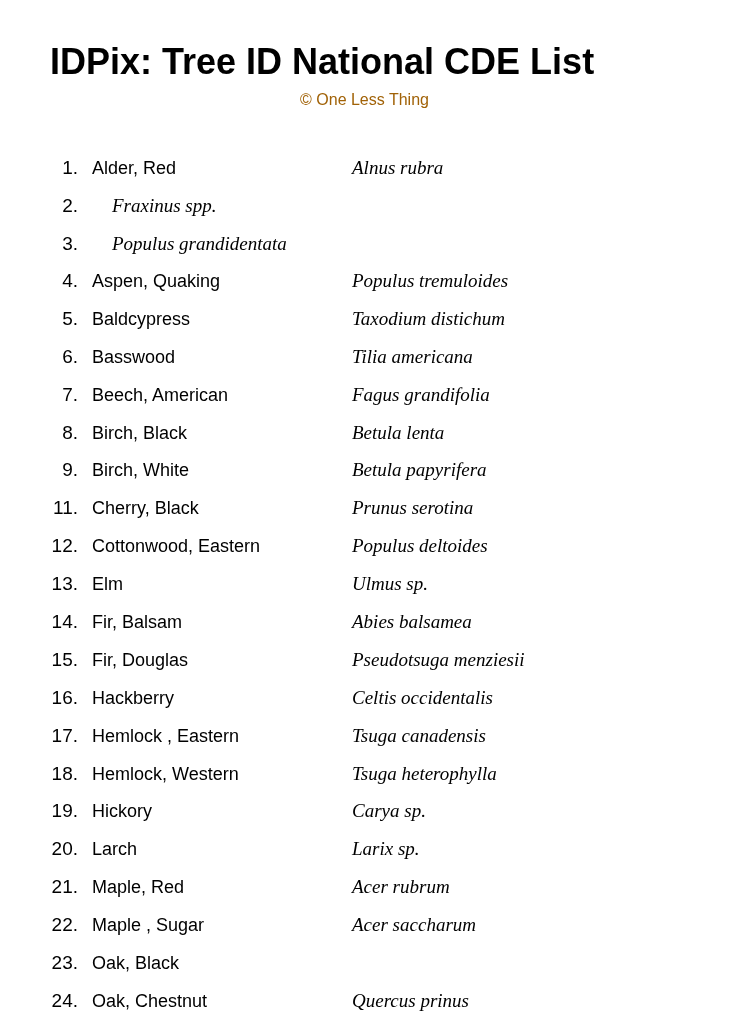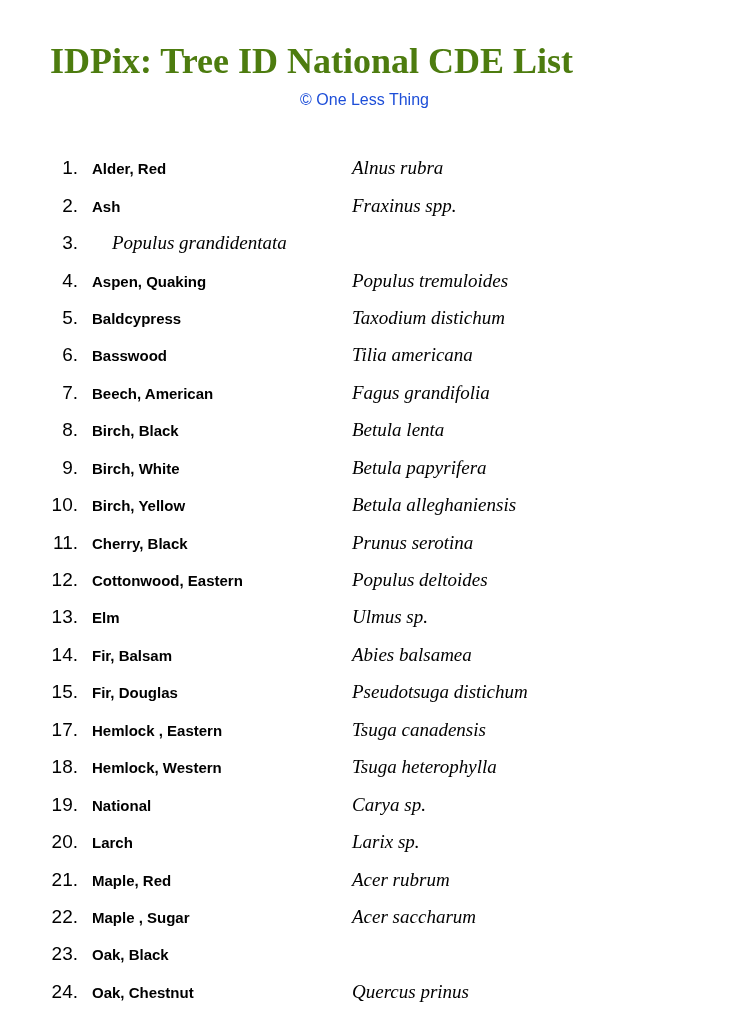--- a/index.html
+++ b/index.html
@@ -11,34 +11,34 @@
     body {
       background: #ffffff;
       font-family: 'Georgia', 'Times New Roman', serif;
       width: 729px;
       min-height: 1024px;
       padding: 40px 50px;
       color: #000000;
     }
 
     .page-title {
-      font-family: Liberation Serif, serif;
+      font-family: Liberation Sans, sans-serif;
       font-size: 36px;
       font-weight: 900;
       line-height: 1.2;
       margin-bottom: 8px;
-      color: #4d7c0f;
+      color: #000000;
     }
 
     .copyright {
       font-family: Arial, Helvetica, sans-serif;
       font-size: 16px;
       font-weight: 400;
       text-align: center;
-      color: #1d4ed8;
+      color: #a16207;
       margin-bottom: 40px;
     }
 
     .tree-list {
       list-style: none;
       width: 100%;
     }
 
     .tree-list li {
       display: flex;
@@ -54,24 +54,24 @@
       font-weight: 400;
       min-width: 42px;
       text-align: right;
       padding-right: 14px;
       color: #000;
       font-size: 19px;
     }
 
     .common-name {
       font-family: Arial, Helvetica, sans-serif;
-      font-weight: 700;
+      font-weight: 400;
       min-width: 240px;
       color: #000;
-      font-size: 15px;
+      font-size: 18px;
     }
 
     .scientific-name {
       font-family: Georgia, 'Times New Roman', serif;
       font-style: italic;
       color: #000;
       font-size: 19px;
       padding-left: 20px;
     }
   </style>
@@ -83,21 +83,20 @@
 <p class="copyright">© One Less Thing</p>
 
 <ul class="tree-list">
 <li>
       <span class="item-number">1.</span>
       <span class="common-name">Alder, Red</span>
       <span class="scientific-name">Alnus rubra</span>
     </li>
     <li>
       <span class="item-number">2.</span>
-      <span class="common-name">Ash</span>
       <span class="scientific-name">Fraxinus spp.</span>
     </li>
     <li>
       <span class="item-number">3.</span>
       <span class="scientific-name">Populus grandidentata</span>
     </li>
     <li>
       <span class="item-number">4.</span>
       <span class="common-name">Aspen, Quaking</span>
       <span class="scientific-name">Populus tremuloides</span>
@@ -121,25 +120,20 @@
       <span class="item-number">8.</span>
       <span class="common-name">Birch, Black</span>
       <span class="scientific-name">Betula lenta</span>
     </li>
     <li>
       <span class="item-number">9.</span>
       <span class="common-name">Birch, White</span>
       <span class="scientific-name">Betula papyrifera</span>
     </li>
     <li>
-      <span class="item-number">10.</span>
-      <span class="common-name">Birch, Yellow</span>
-      <span class="scientific-name">Betula alleghaniensis</span>
-    </li>
-    <li>
       <span class="item-number">11.</span>
       <span class="common-name">Cherry, Black</span>
       <span class="scientific-name">Prunus serotina</span>
     </li>
     <li>
       <span class="item-number">12.</span>
       <span class="common-name">Cottonwood, Eastern</span>
       <span class="scientific-name">Populus deltoides</span>
     </li>
     <li>
@@ -148,35 +142,40 @@
       <span class="scientific-name">Ulmus sp.</span>
     </li>
     <li>
       <span class="item-number">14.</span>
       <span class="common-name">Fir, Balsam</span>
       <span class="scientific-name">Abies balsamea</span>
     </li>
     <li>
       <span class="item-number">15.</span>
       <span class="common-name">Fir, Douglas</span>
-      <span class="scientific-name">Pseudotsuga distichum</span>
+      <span class="scientific-name">Pseudotsuga menziesii</span>
+    </li>
+    <li>
+      <span class="item-number">16.</span>
+      <span class="common-name">Hackberry</span>
+      <span class="scientific-name"> Celtis occidentalis</span>
     </li>
     <li>
       <span class="item-number">17.</span>
       <span class="common-name">Hemlock , Eastern</span>
       <span class="scientific-name">Tsuga canadensis</span>
     </li>
     <li>
       <span class="item-number">18.</span>
       <span class="common-name">Hemlock, Western</span>
       <span class="scientific-name">Tsuga heterophylla</span>
     </li>
     <li>
       <span class="item-number">19.</span>
-      <span class="common-name">National</span>
+      <span class="common-name">Hickory</span>
       <span class="scientific-name">Carya sp.</span>
     </li>
     <li>
       <span class="item-number">20.</span>
       <span class="common-name">Larch</span>
       <span class="scientific-name">Larix sp.</span>
     </li>
     <li>
       <span class="item-number">21.</span>
       <span class="common-name">Maple, Red</span>

